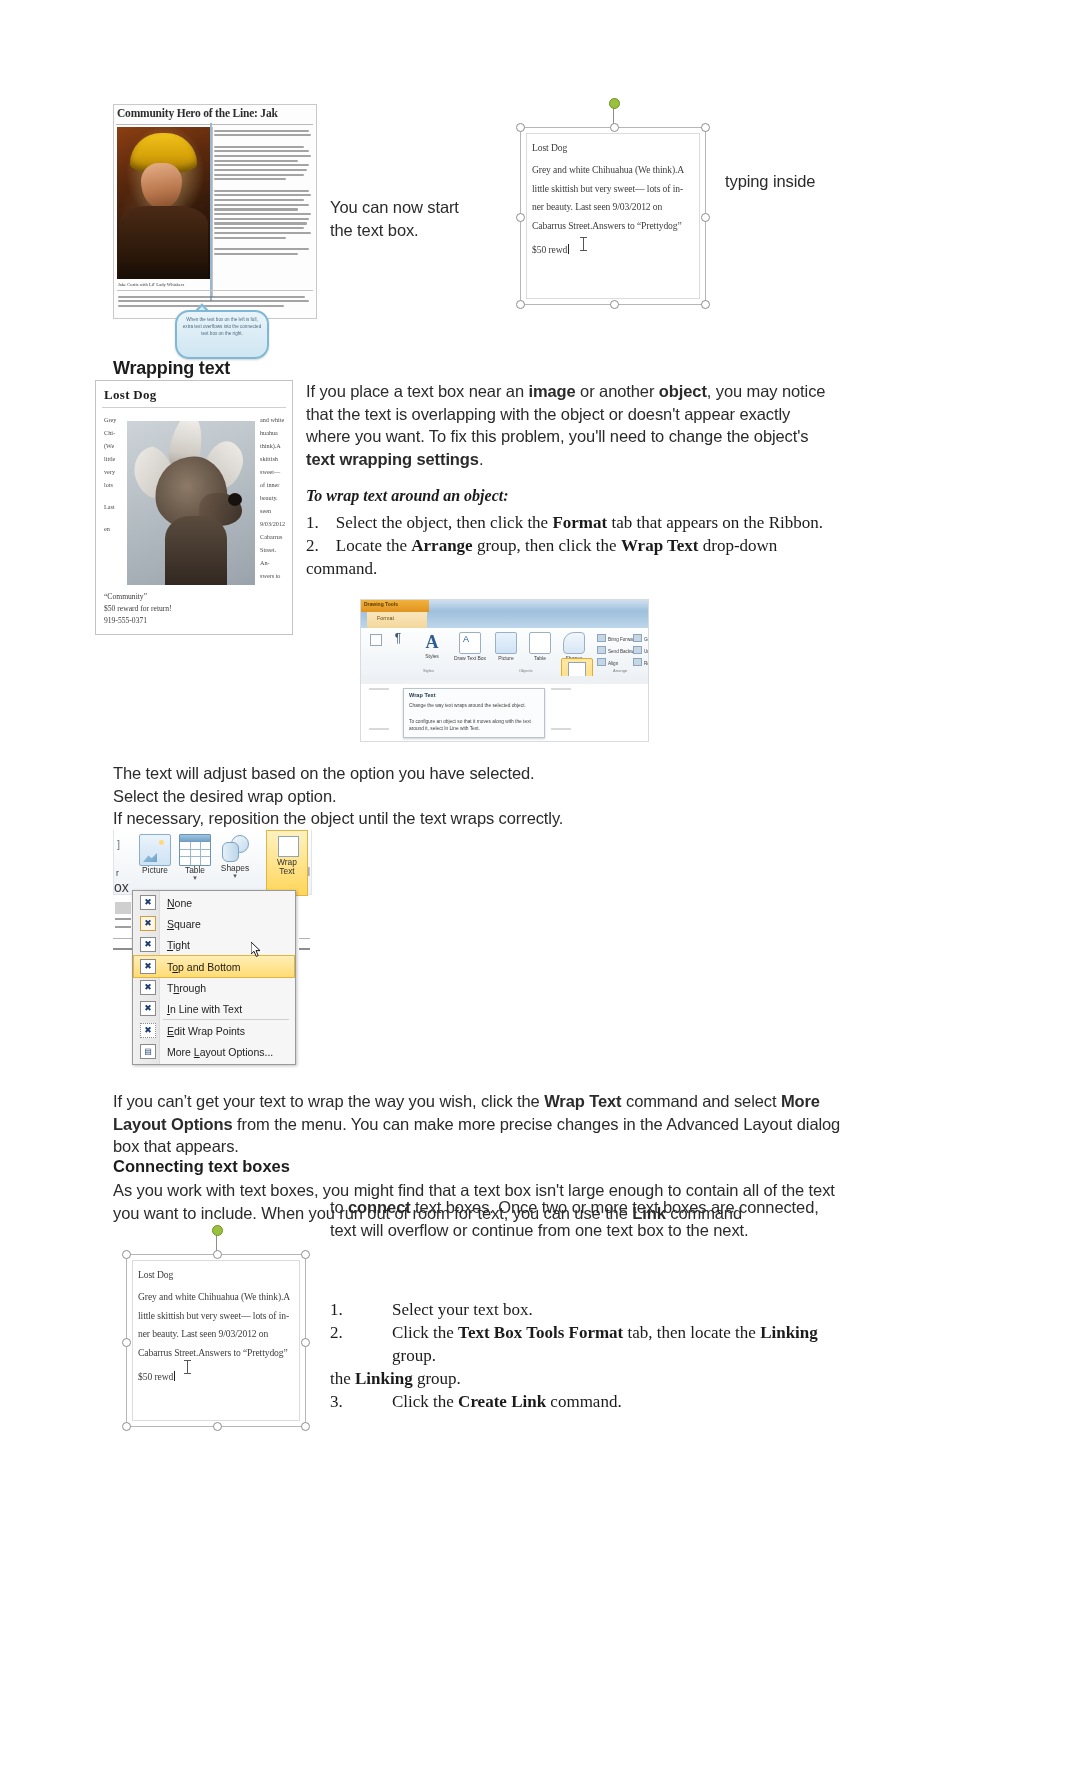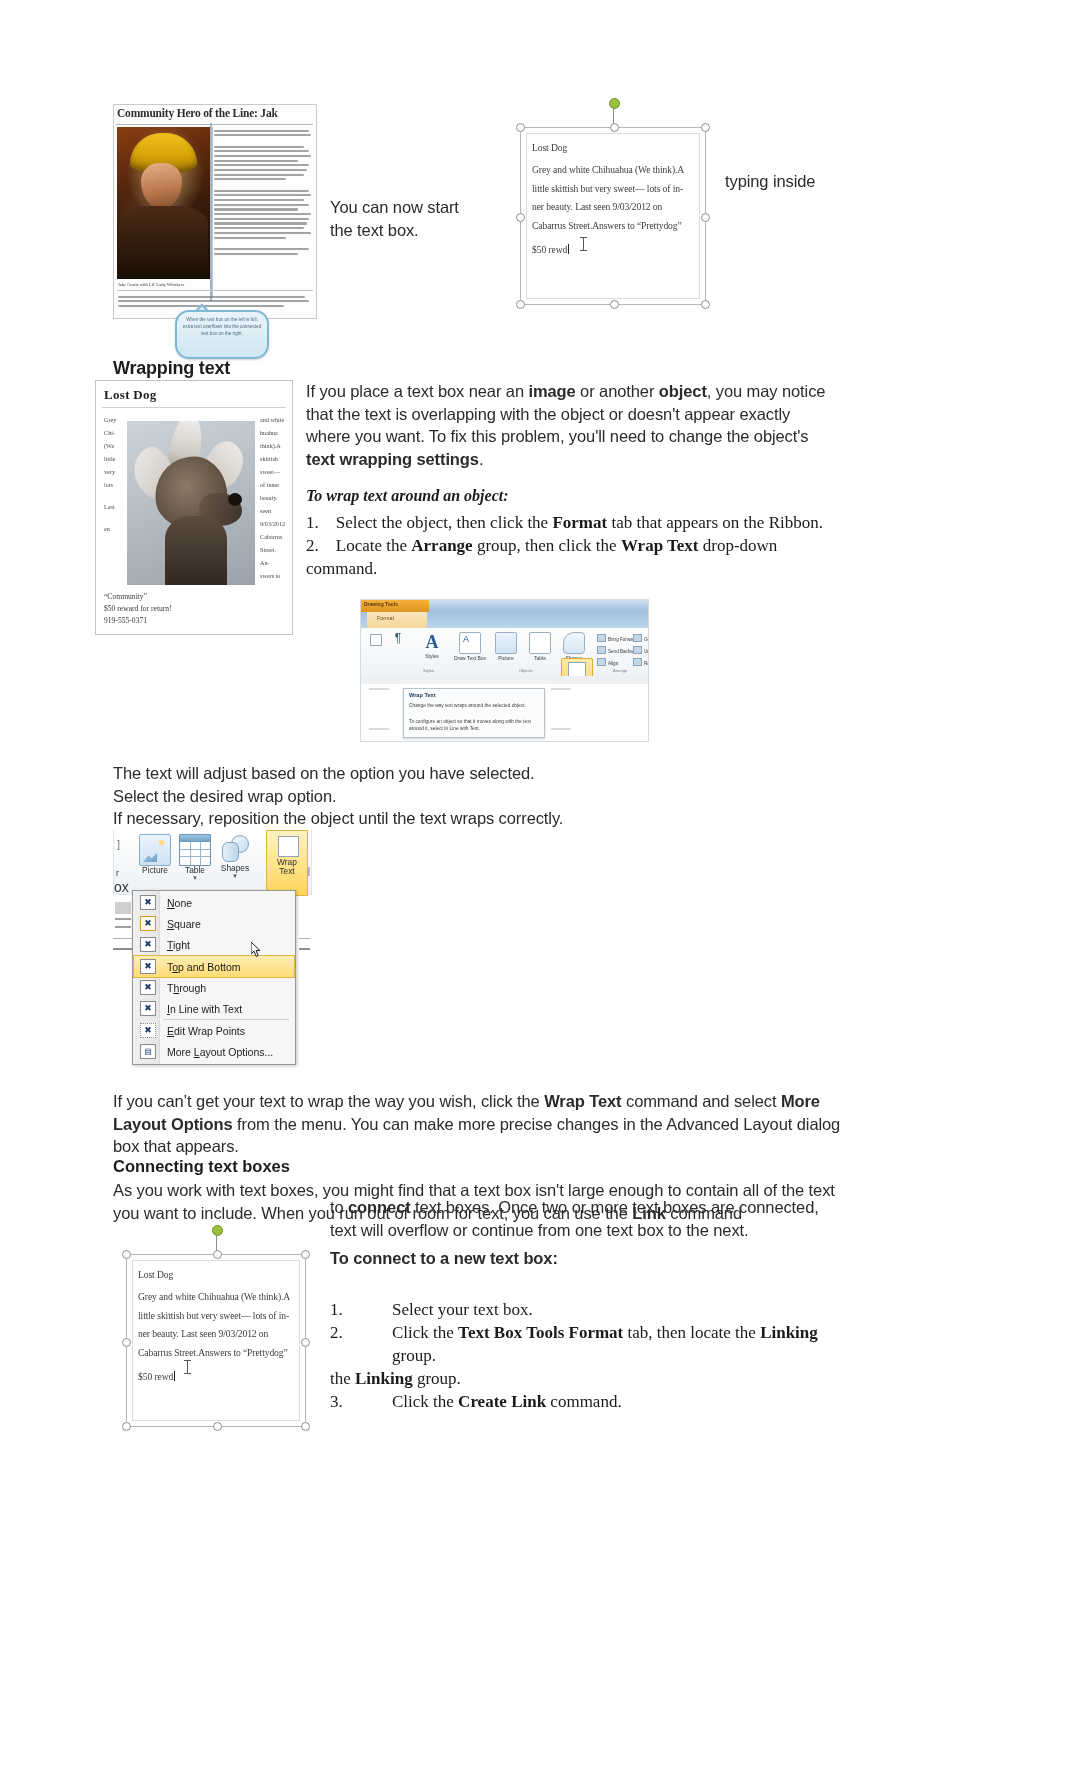--- a/index.html
+++ b/index.html
@@ -757,21 +757,20 @@
     <div class="tb-handle tr"></div>
     <div class="tb-handle ml"></div>
     <div class="tb-handle mr"></div>
     <div class="tb-handle bl"></div>
     <div class="tb-handle bm"></div>
     <div class="tb-handle br"></div>
   </div>
 
   <div id="connect-right-para" class="body-text">
     <div>to <b>connect</b> text boxes. Once two or more text boxes are connected, text will overflow or continue from one text box to the next.</div>
-    <div style="font-weight:bold;margin-top:6px">To connect to a new text box:</div>
   </div>
 
   <div id="connect-steps" class="serif-text">
     <div class="cs-row">
       <div class="cs-num">1.</div>
       <div class="cs-txt">Select your text box.</div>
     </div>
     <div class="cs-row">
       <div class="cs-num">2.</div>
       <div class="cs-txt">Click the <b>Text Box Tools Format</b> tab, then locate the <b>Linking</b> group.</div>

